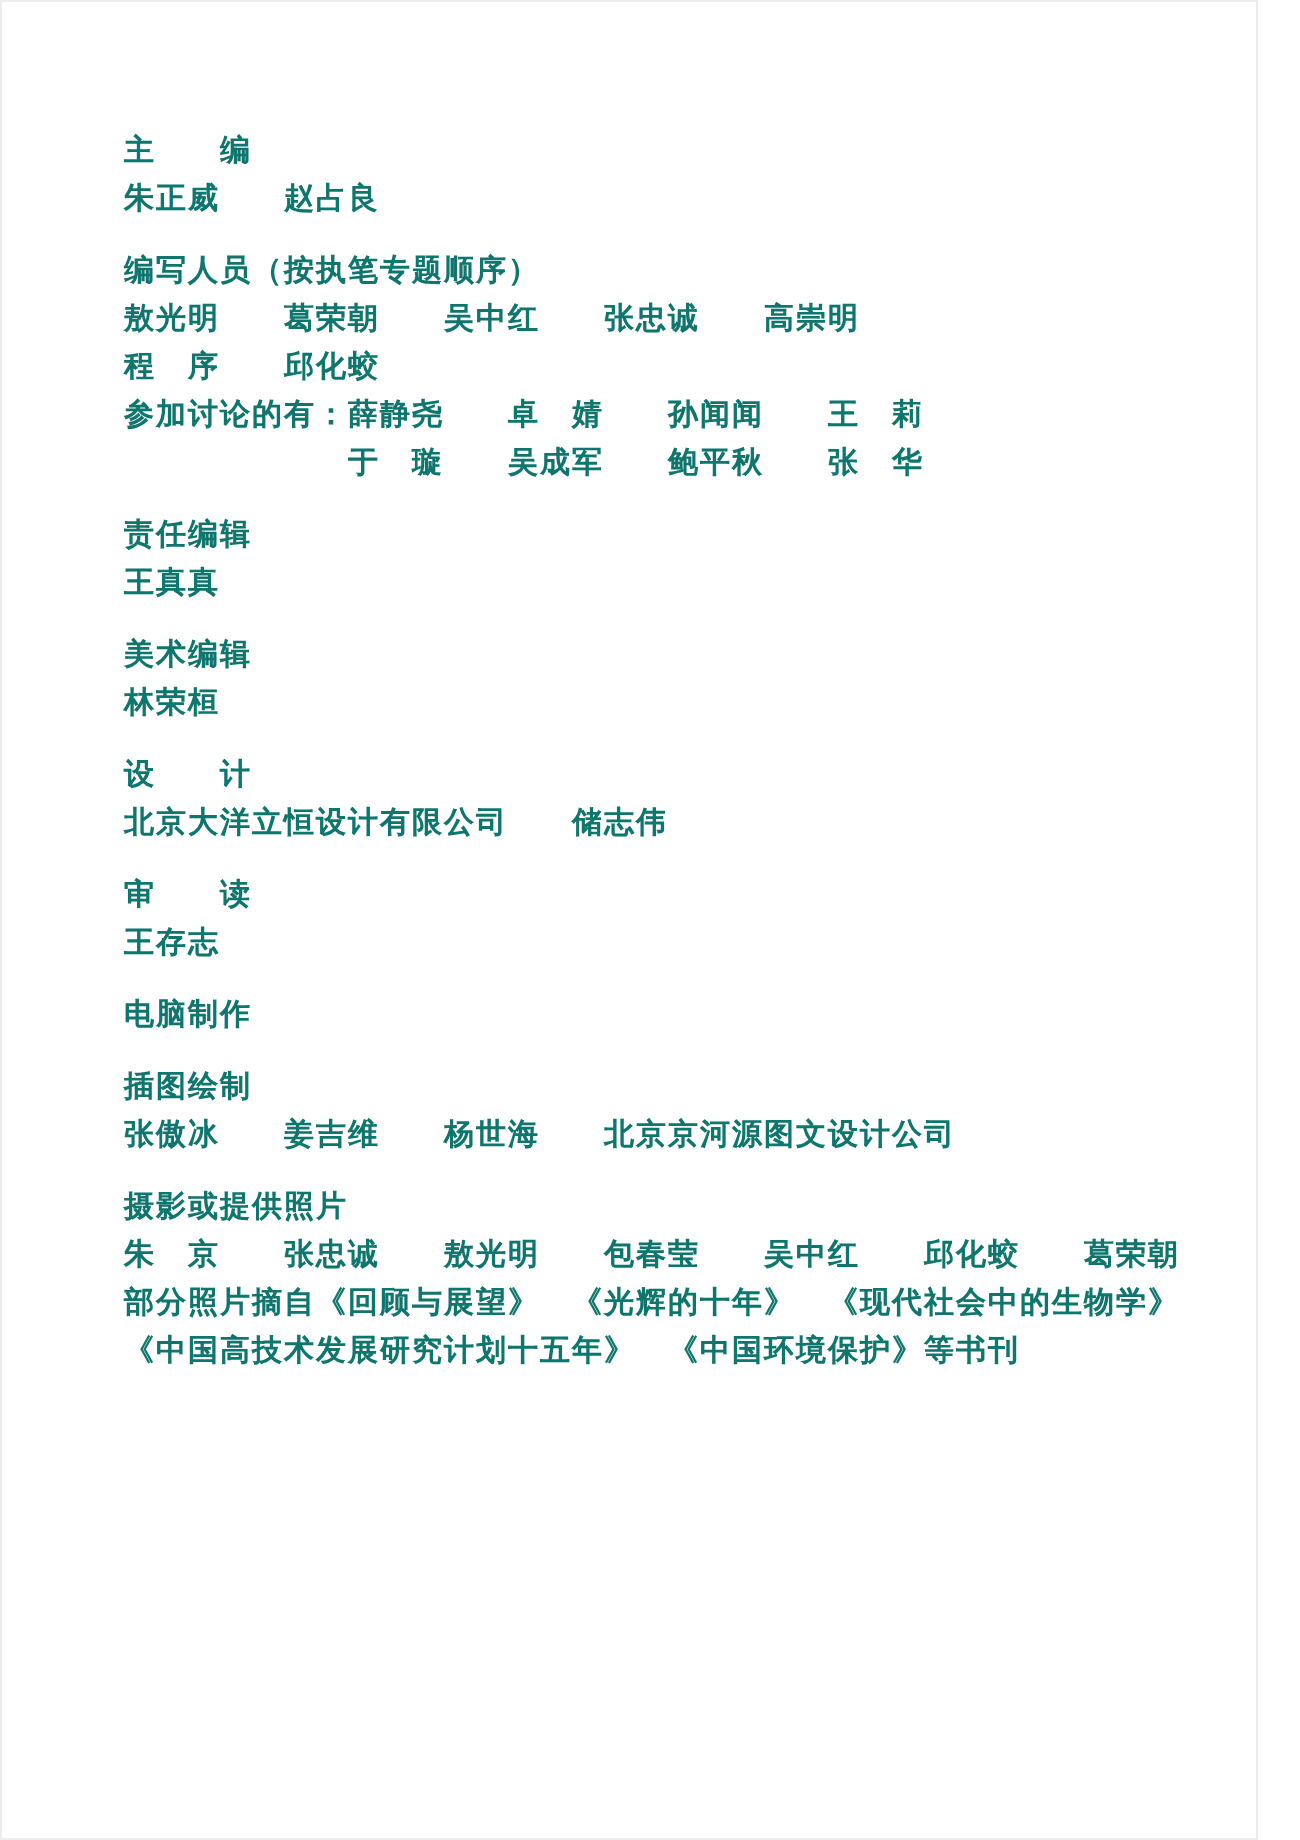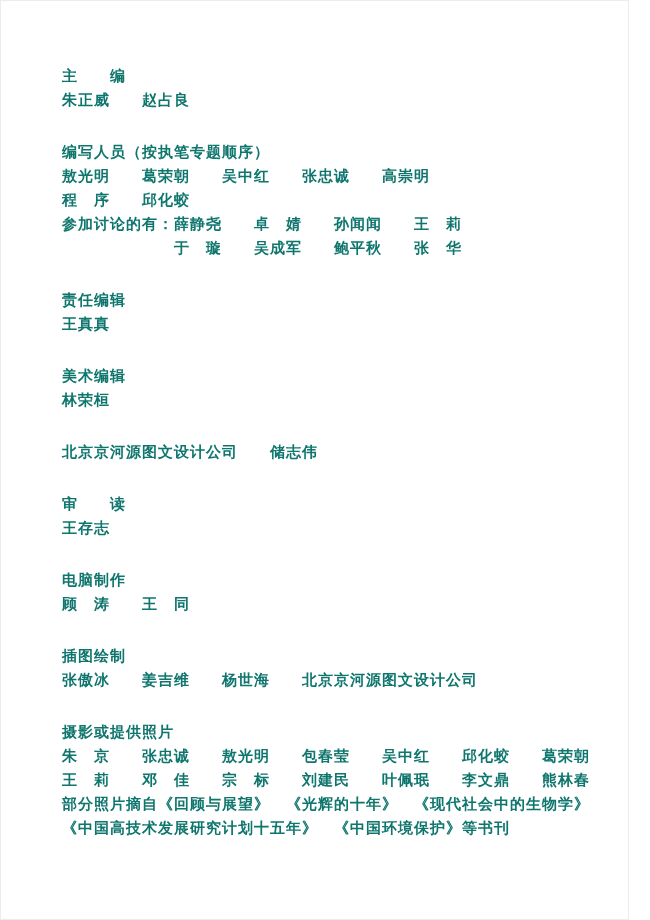--- a/index.html
+++ b/index.html
@@ -16,21 +16,21 @@
     padding: 64px 40px 0 62px;
     outline: 1px solid #ececec;
     outline-offset: -1px;
     color: #0f766e;
     overflow: hidden;
   }
   .credit-section {
     margin: 0;
   }
   .credit-section + .credit-section {
-    margin-top: 28px;
+    margin-top: 12px;
   }
   .heading {
     margin: 0;
     font-family: "Liberation Sans", "DejaVu Sans", sans-serif;
     font-weight: 700;
     font-size: 15px;
     line-height: 24px;
     letter-spacing: 1px;
     white-space: pre;
   }
@@ -66,39 +66,38 @@
     <h2 class="heading">责任编辑</h2>
     <p class="line">王真真</p>
   </section>
 
   <section class="credit-section">
     <h2 class="heading">美术编辑</h2>
     <p class="line">林荣桓</p>
   </section>
 
   <section class="credit-section">
-    <p class="line">北京京河源图文设计公司　　储志伟</p>
+    <h2 class="heading">设　　计</h2>
+    <p class="line">北京大洋立恒设计有限公司　　储志伟</p>
   </section>
 
   <section class="credit-section">
     <h2 class="heading">审　　读</h2>
     <p class="line">王存志</p>
   </section>
 
   <section class="credit-section">
     <h2 class="heading">电脑制作</h2>
-    <p class="line">顾　涛　　王　同</p>
   </section>
 
   <section class="credit-section">
     <h2 class="heading">插图绘制</h2>
     <p class="line">张傲冰　　姜吉维　　杨世海　　北京京河源图文设计公司</p>
   </section>
 
   <section class="credit-section">
     <h2 class="heading">摄影或提供照片</h2>
     <p class="line">朱　京　　张忠诚　　敖光明　　包春莹　　吴中红　　邱化蛟　　葛荣朝</p>
-    <p class="line">王　莉　　邓　佳　　宗　标　　刘建民　　叶佩珉　　李文鼎　　熊林春</p>
     <p class="line">部分照片摘自《回顾与展望》　《光辉的十年》　《现代社会中的生物学》</p>
     <p class="line">《中国高技术发展研究计划十五年》　《中国环境保护》等书刊</p>
   </section>
 
 </div>
 
 </body></html>

